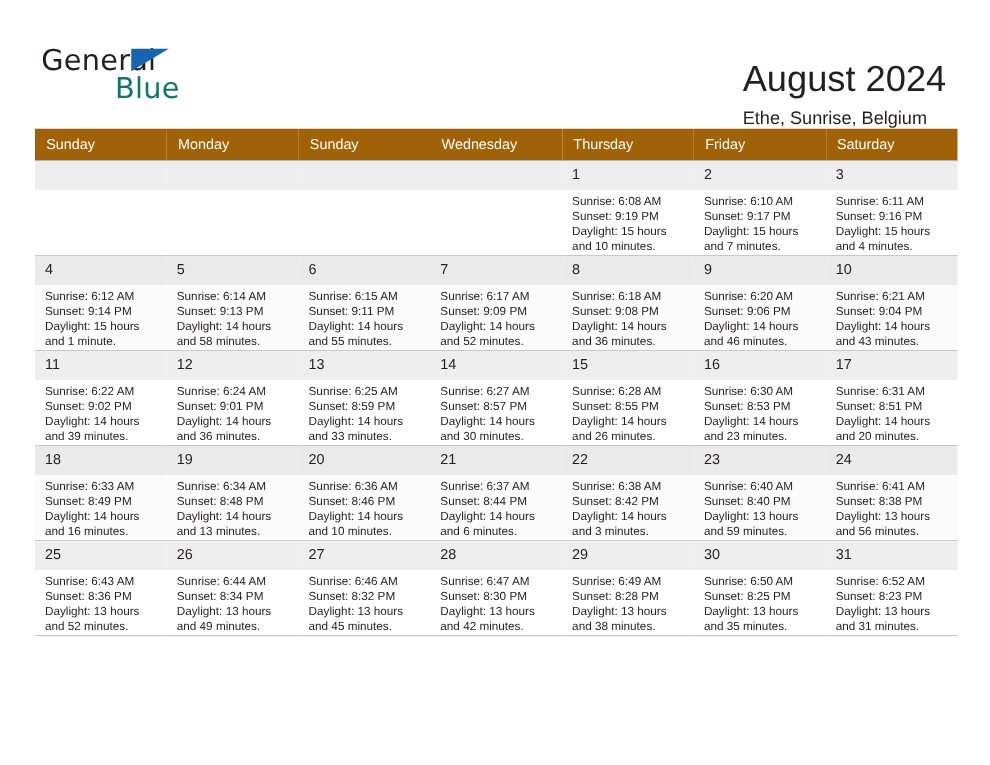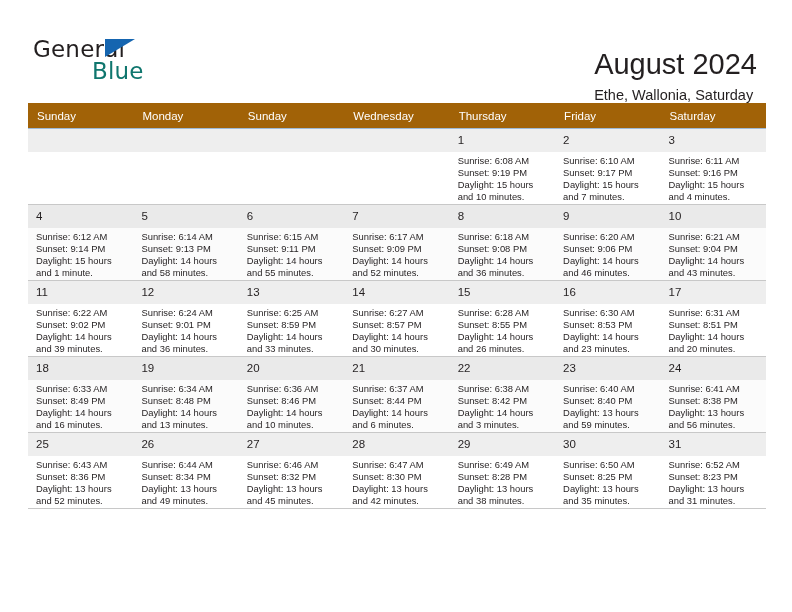--- a/index.html
+++ b/index.html
@@ -156,21 +156,21 @@
   <div class="header">
 
     <div class="brand">
       <span class="brand-general">General</span>
       <span class="brand-flag"></span>
       <span class="brand-blue">Blue</span>
     </div>
 
     <div class="title-block">
       <div class="month-title">August 2024</div>
-      <div class="location-title">Ethe, Wallonia, Saturday</div>
+      <div class="location-title">Ethe, Sunrise, Belgium</div>
     </div>
 
   </div>
 
   <table class="calendar">
     <colgroup>
       <col>
         <col>
         <col>
         <col>

